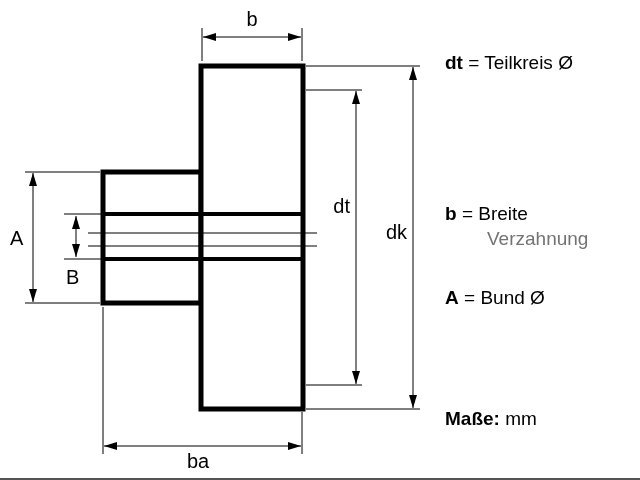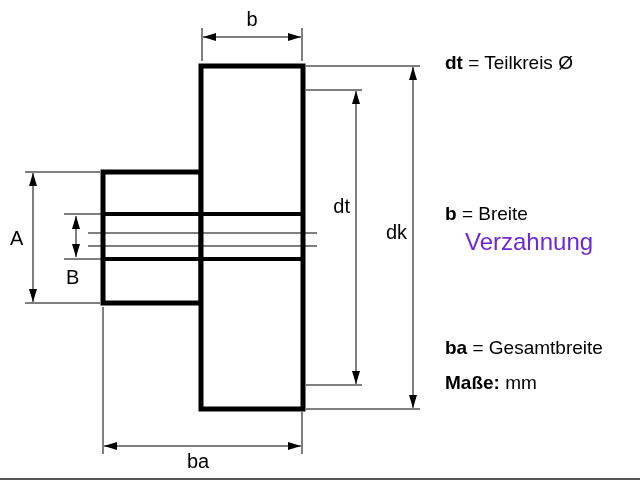--- a/index.html
+++ b/index.html
@@ -8,21 +8,21 @@
     position:relative;width:640px;height:480px;background:#fff;
     font-family:"Liberation Sans",sans-serif;overflow:hidden;
     border-bottom:2px solid #555;
   }
   svg.diagram{position:absolute;left:0;top:0}
   svg text{font-family:"Liberation Sans",sans-serif;font-size:20px;fill:#000}
   .legend{position:absolute;left:445px;top:0;width:195px;height:464px}
   .legend .legend-item{position:absolute;left:0;white-space:nowrap;font-size:19px;color:#000;line-height:1.2}
   .legend .sym{font-weight:700}
   .legend .sep{white-space:pre}
-  .legend .line2{position:absolute;left:20px;white-space:nowrap;font-size:24px;color:#6d28d9;line-height:1.2}
+  .legend .line2{position:absolute;left:42px;white-space:nowrap;font-size:19px;color:#737373;line-height:1.2}
 </style>
 </head>
 <body>
 
 <div class="canvas">
 
   <svg class="diagram" width="640" height="480" viewBox="0 0 640 480">
     <defs>
       <marker id="arrE" markerWidth="14" markerHeight="8" refX="13" refY="4" orient="auto" markerUnits="userSpaceOnUse">
         <path d="M0,0 L13,4 L0,8 Z" fill="#000"></path>
@@ -75,19 +75,19 @@
 
   <div class="legend">
 
     <div class="legend-item" style="top:52px"><span class="sym">dt</span><span class="sep"> = </span><span>Teilkreis Ø</span></div>
 
 
 
     <div class="legend-item" style="top:203px"><span class="sym">b</span><span class="sep"> = </span><span>Breite</span></div>
     <div class="line2" style="top:228px">Verzahnung</div>
 
+    <div class="legend-item" style="top:287px"><span class="sym">A</span><span class="sep"> = </span><span>Bund Ø</span></div>
 
-    <div class="legend-item" style="top:337px"><span class="sym">ba</span><span class="sep"> = </span><span>Gesamtbreite</span></div>
 
-    <div class="legend-item" style="top:372px"><span class="sym">Maße:</span><span class="sep"> </span><span>mm</span></div>
+    <div class="legend-item" style="top:408px"><span class="sym">Maße:</span><span class="sep"> </span><span>mm</span></div>
 
   </div>
 </div>
 
 </body></html>

